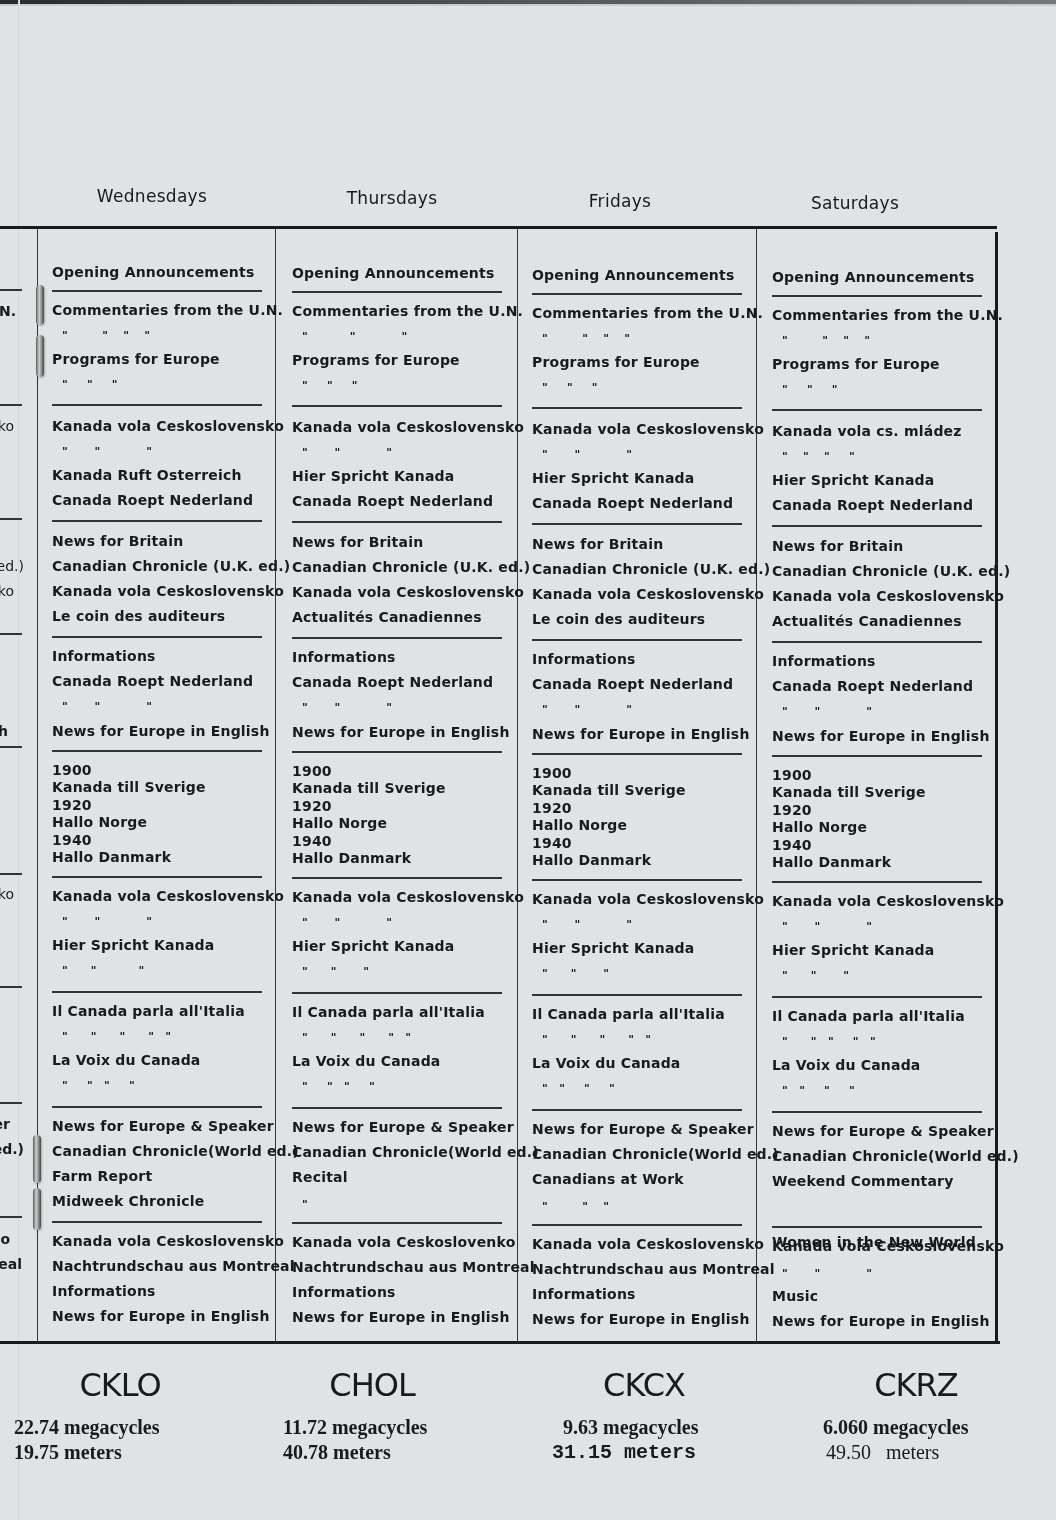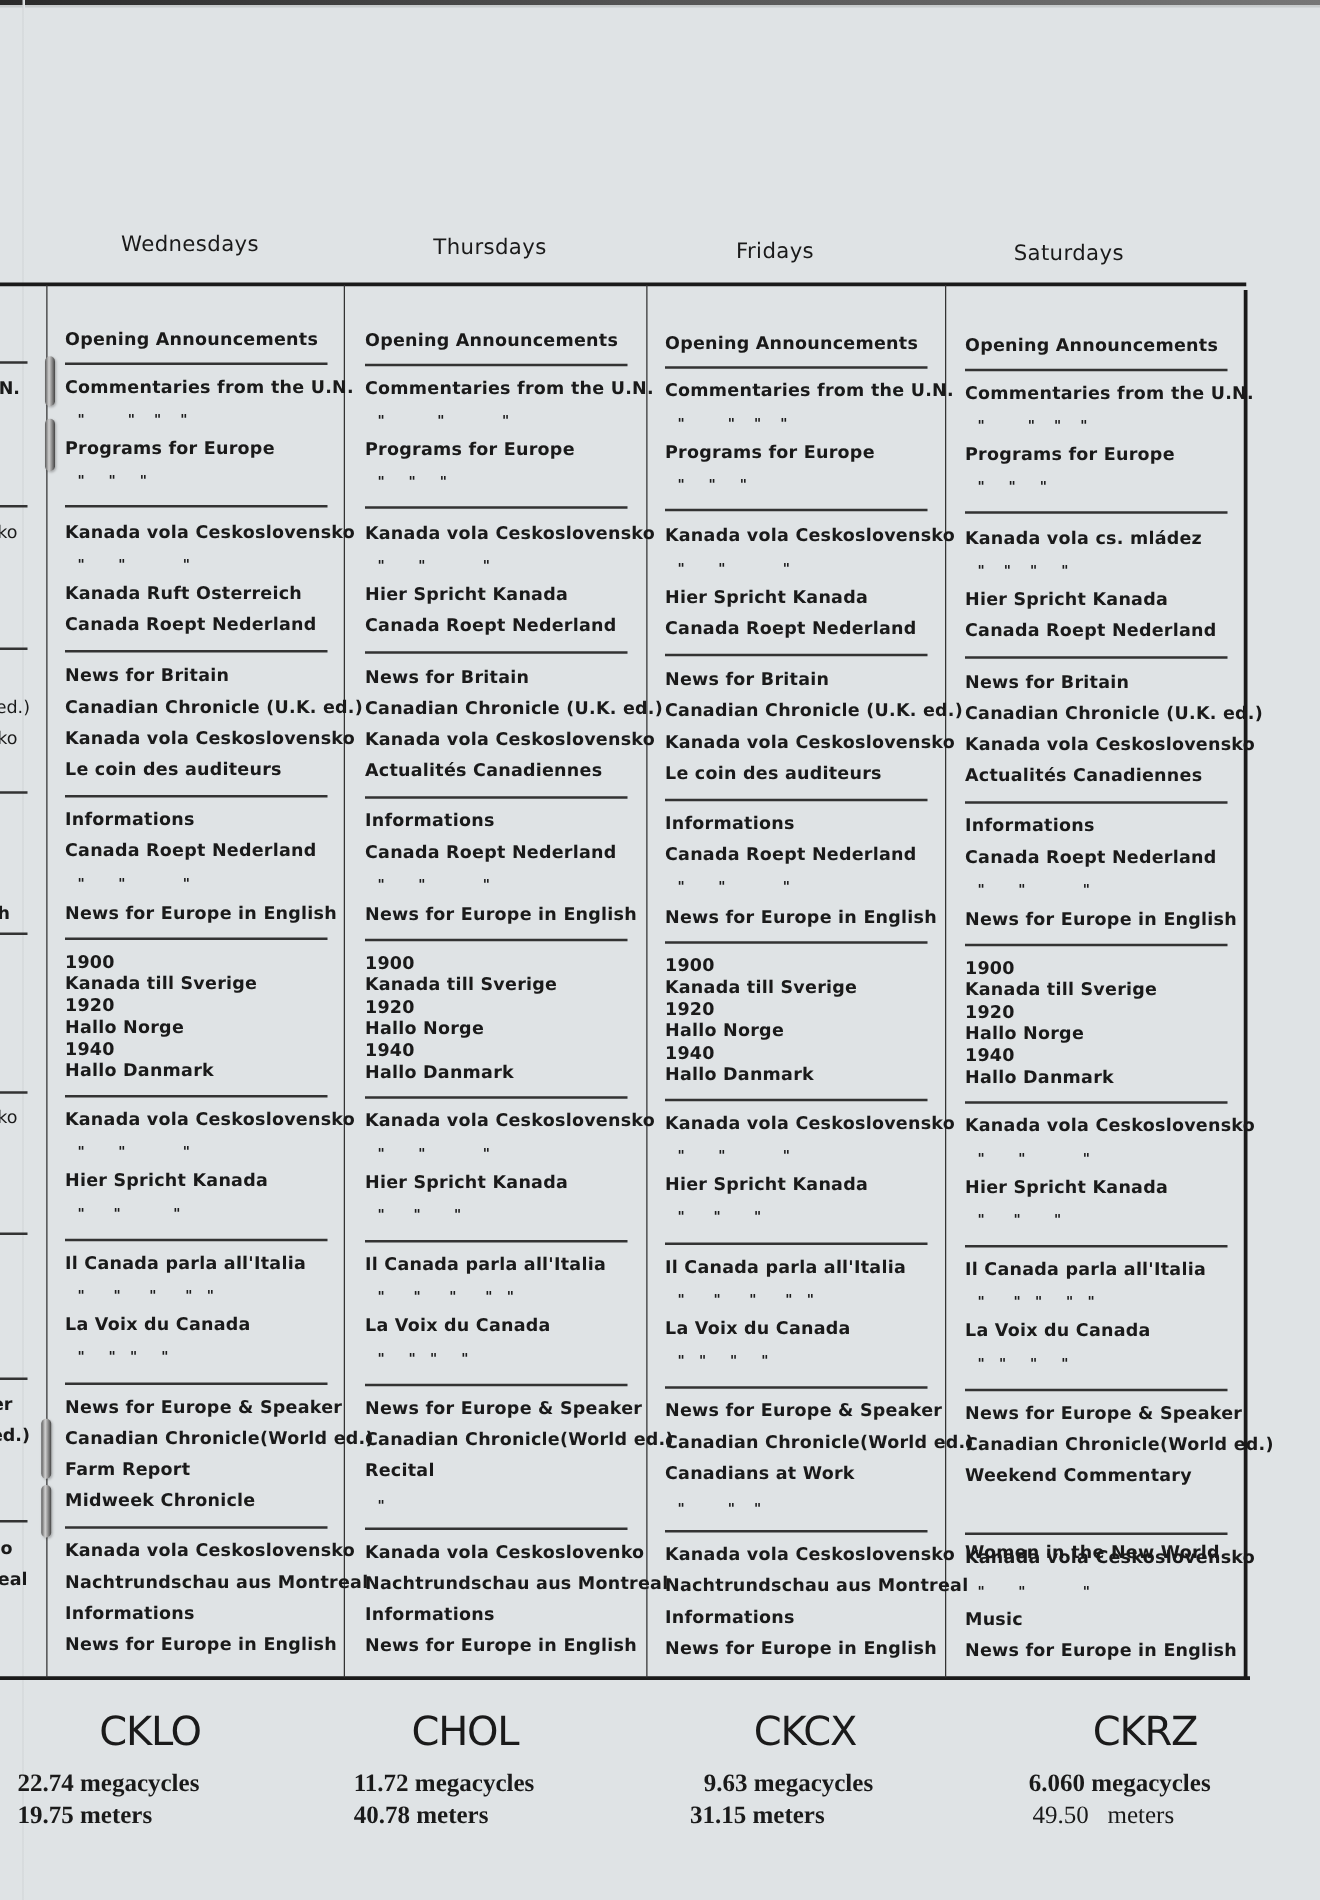--- a/index.html
+++ b/index.html
@@ -394,19 +394,19 @@
 <div class="station" style="left:292px;width:160px;">
   <div class="call">CHOL</div>
 </div>
 <div style="position:absolute;left:283px;top:1416px;font-family:'Liberation Serif',serif;font-weight:700;font-size:20px;white-space:nowrap;">11.72 megacycles</div>
 <div style="position:absolute;left:283px;top:1441px;font-family:'Liberation Serif',serif;font-weight:700;font-size:20px;white-space:nowrap;">40.78 meters</div>
 
 <div class="station" style="left:564px;width:160px;">
   <div class="call">CKCX</div>
 </div>
 <div style="position:absolute;left:563px;top:1416px;font-family:'Liberation Serif',serif;font-weight:700;font-size:20px;white-space:nowrap;">9.63 megacycles</div>
-<div style="position:absolute;left:552px;top:1441px;font-family:Liberation Serif, serif;font-weight:700;font-size:20px;white-space:nowrap;">31.15 meters</div>
+<div style="position:absolute;left:552px;top:1441px;font-family:Liberation Mono, monospace;font-weight:700;font-size:20px;white-space:nowrap;">31.15 meters</div>
 
 <div class="station" style="left:836px;width:160px;">
   <div class="call">CKRZ</div>
 </div>
 <div style="position:absolute;left:823px;top:1416px;font-family:'Liberation Serif',serif;font-weight:700;font-size:20px;white-space:pre;">6.060 megacycles</div>
 <div style="position:absolute;left:826px;top:1441px;font-family:'Liberation Serif',serif;font-weight:400;font-size:20px;white-space:pre;">49.50   meters</div>
 
 </body></html>

